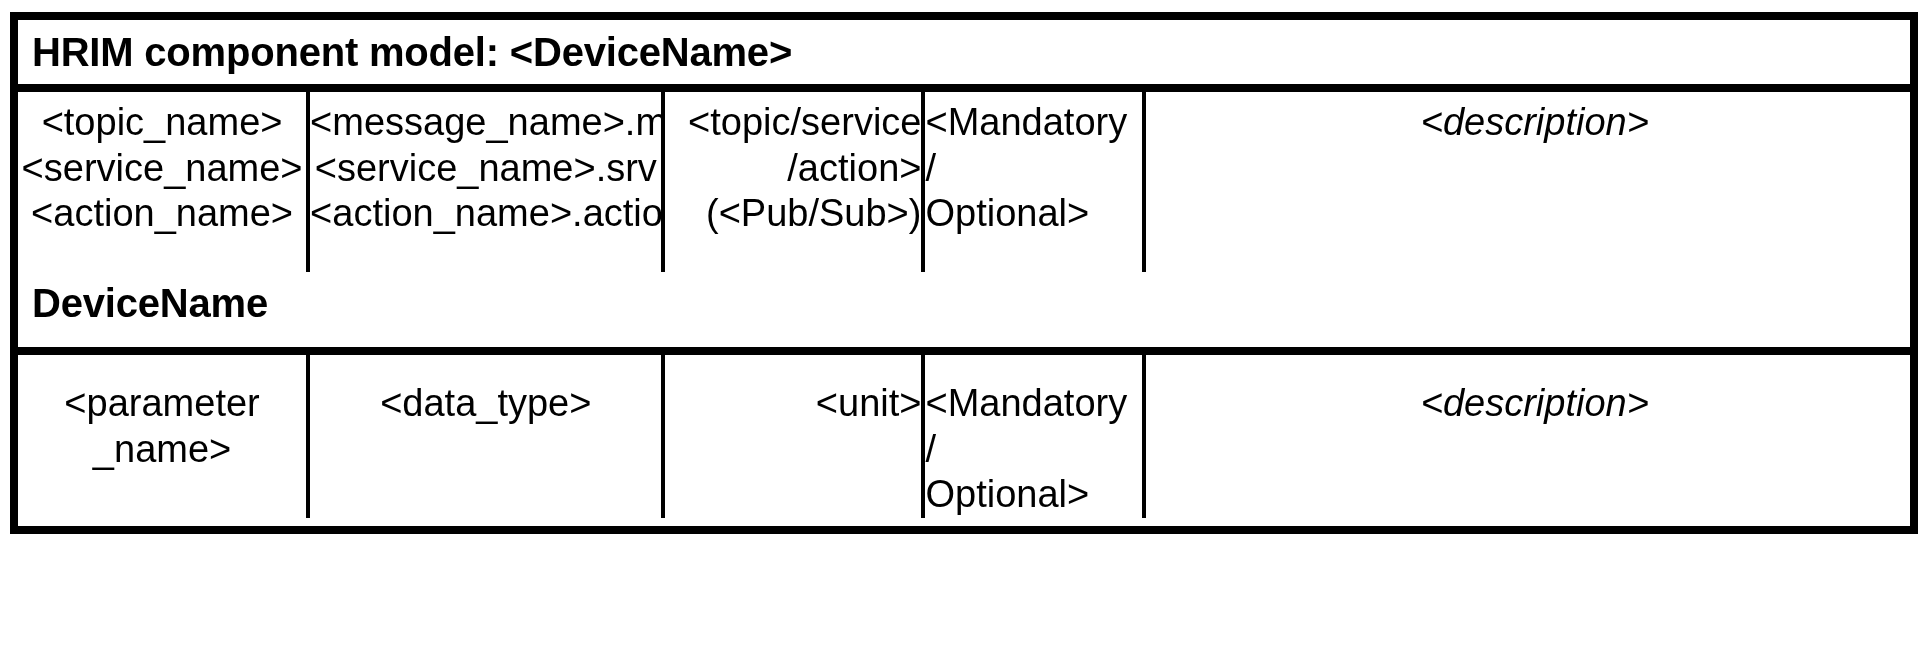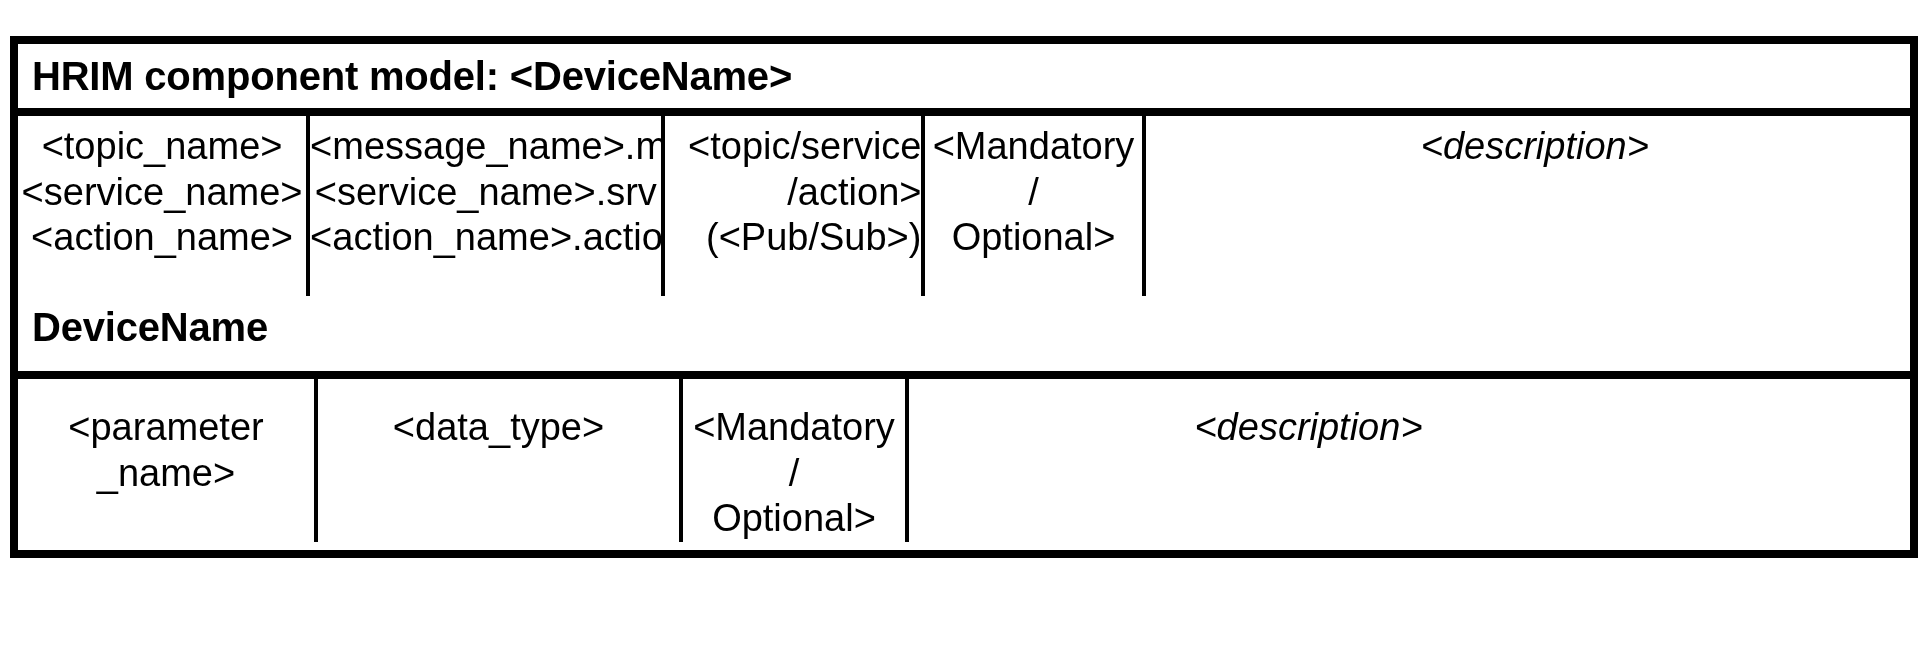--- a/index.html
+++ b/index.html
@@ -28,21 +28,20 @@
     position: absolute;
     left: 10px;
     top: 12px;
     width: 1908px;
     height: 522px;
     box-sizing: border-box;
     border: 8px solid #000000;
     background: #ffffff;
     display: flex;
     flex-direction: column;
-    margin-top: 24px;
   }
 
   
   .banner-row {
     box-sizing: border-box;
     display: flex;
     align-items: center;
     background: #ffffff;
   }
   .banner-row.title-row {
@@ -83,21 +82,21 @@
     padding-top: 8px;
     white-space: pre-line;
     border-right: 4px solid #000000;
     overflow: hidden;
   }
   .cell:last-child { border-right: 0; }
 
   .cell.c1 { width: 300px; text-align: center; }
   .cell.c2 { width: 365px; text-align: center; }
   .cell.c3 { width: 267px; text-align: right; }
-  .cell.c4 { width: 226px; text-align: center; }
+  .cell.c4 { width: 226px; }
   .cell.c5 { width: 785px; text-align: center; padding-left: 14px; font-style: italic; }
 
   .data-row.param-row .cell { padding-top: 26px; }
 </style>
 </head>
 <body>
 
 <div id="sheet">
 
   <div class="hrim-table">
@@ -123,20 +122,21 @@
     </div>
 
     <div class="banner-row section-row">
       <div class="banner-text">DeviceName</div>
     </div>
 
     <div class="data-row param-row">
       <div class="cell c1">&lt;parameter
 _name&gt;</div>
       <div class="cell c2">&lt;data_type&gt;</div>
+      <div class="cell c3">&lt;unit&gt;</div>
       <div class="cell c4">&lt;Mandatory
 /
 Optional&gt;</div>
       <div class="cell c5">&lt;description&gt;</div>
     </div>
 
   </div>
 </div>
 
 </body></html>

